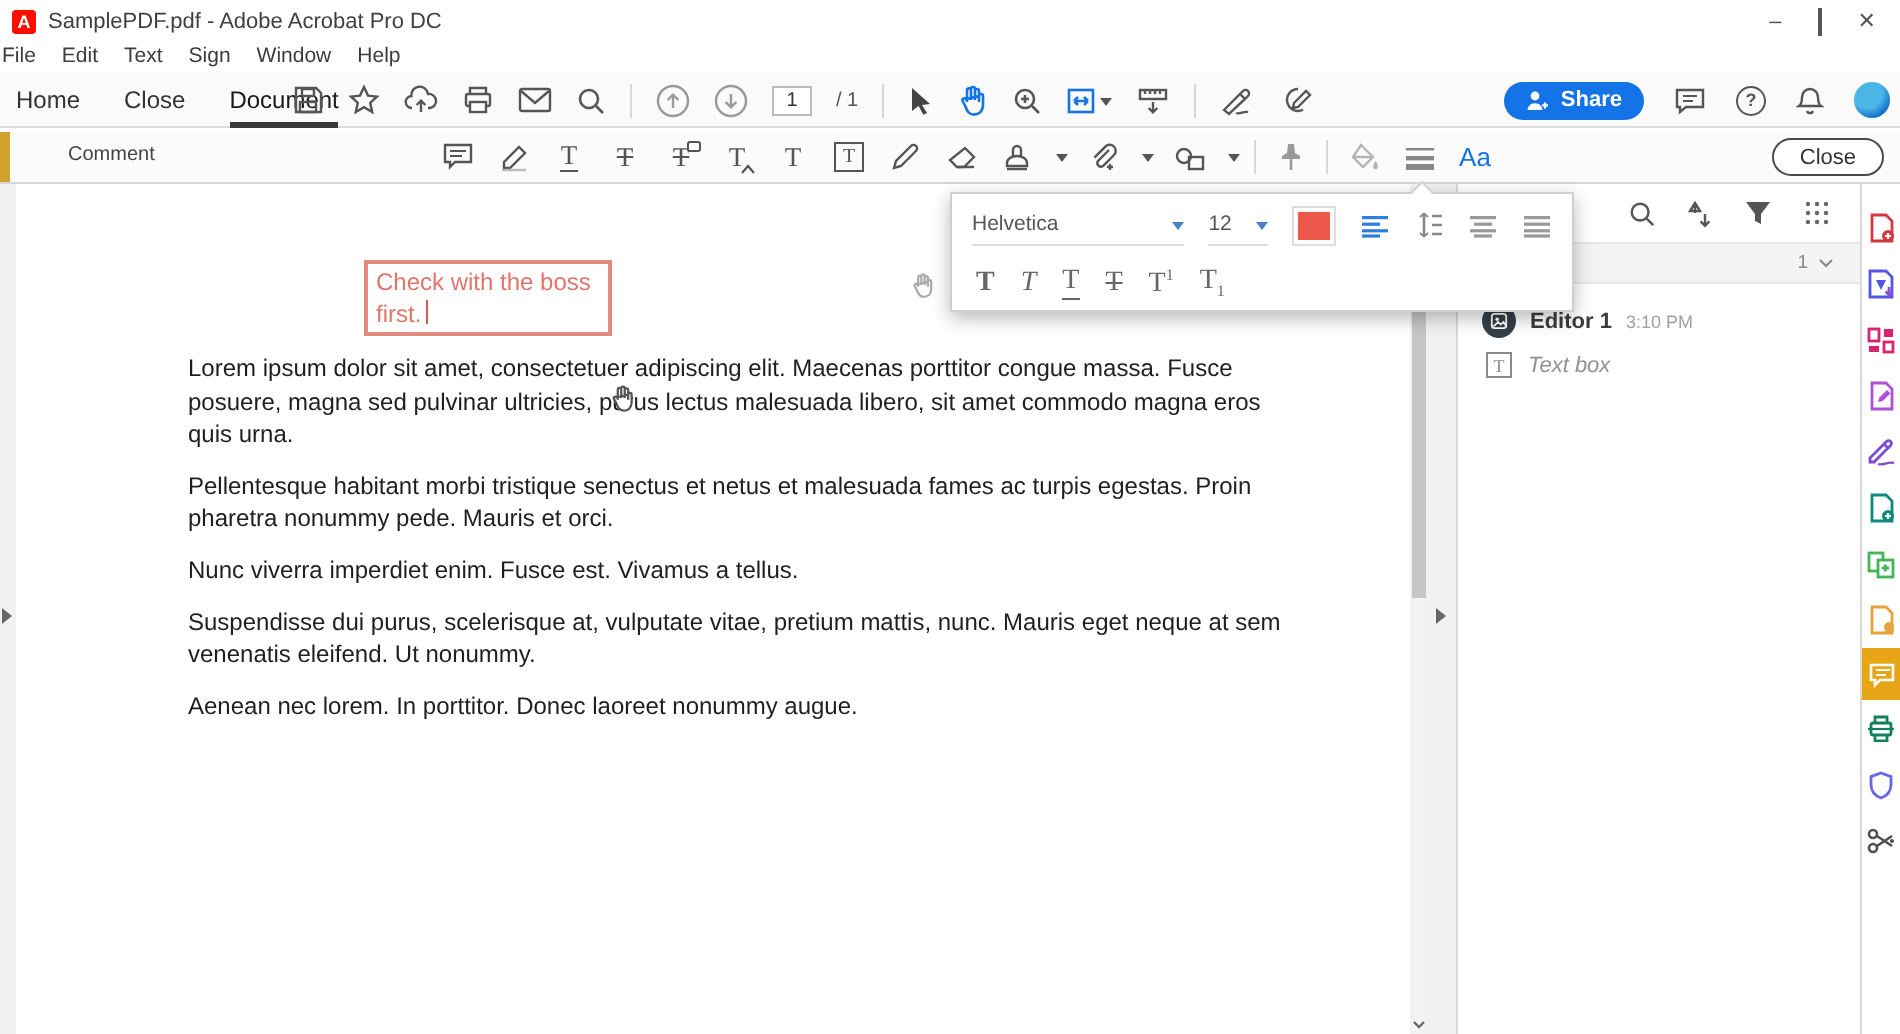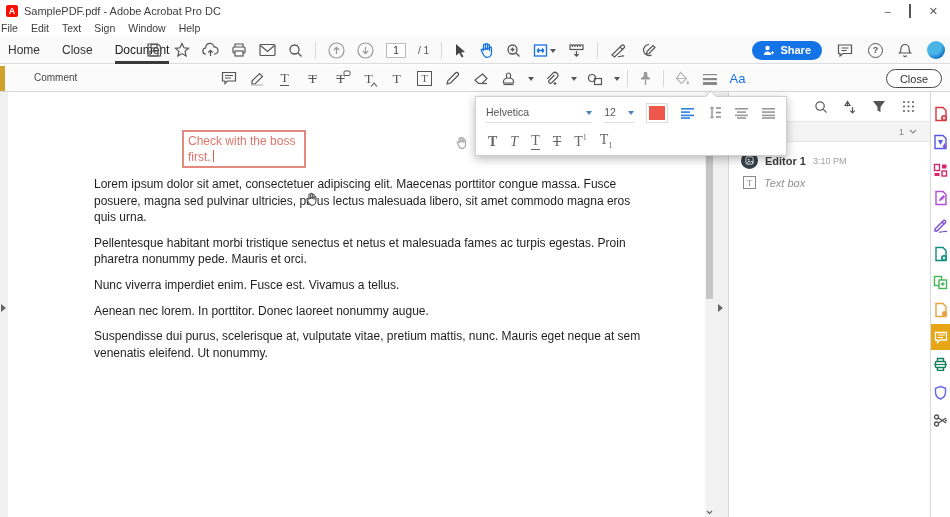--- a/index.html
+++ b/index.html
@@ -360,22 +360,22 @@
   <div class="anno"><span>Check with the boss first.</span><span class="caret-bar"></span></div>
 
   <svg width="13" height="13" viewBox="0 0 15 16" style="position:absolute;left:447px;top:44px" fill="none" stroke="#aaa" stroke-width="1.4">
       <path d="M4.5 9V3.2a1 1 0 012 0V8m0-5.5a1 1 0 012 0V8m0-4.5a1 1 0 012 0V9m0-3a1 1 0 012 0v4.5c0 3-2 4.8-4.5 4.8S4.6 13.6 3.6 11L2.3 8.5c-.5-1 .9-1.8 1.6-.9z"></path>
     </svg>
 
   <div class="doctext">
     <p>Lorem ipsum dolor sit amet, consectetuer adipiscing elit. Maecenas porttitor congue massa. Fusce posuere, magna sed pulvinar ultricies, purus lectus malesuada libero, sit amet commodo magna eros quis urna.</p>
     <p>Pellentesque habitant morbi tristique senectus et netus et malesuada fames ac turpis egestas. Proin pharetra nonummy pede. Mauris et orci.</p>
     <p>Nunc viverra imperdiet enim. Fusce est. Vivamus a tellus.</p>
+    <p>Suspendisse dui purus, scelerisque at, vulputate vitae, pretium mattis, nunc. Mauris eget neque at sem venenatis eleifend. Ut nonummy.</p>
     <p>Aenean nec lorem. In porttitor. Donec laoreet nonummy augue.</p>
-    <p>Suspendisse dui purus, scelerisque at, vulputate vitae, pretium mattis, nunc. Mauris eget neque at sem venenatis eleifend. Ut nonummy.</p>
   </div>
 
   <svg width="13" height="14" viewBox="0 0 15 16" style="position:absolute;left:297px;top:100px" fill="#fff" stroke="#555" stroke-width="1.3">
       <path d="M4.5 9V3.2a1 1 0 012 0V8m0-5.5a1 1 0 012 0V8m0-4.5a1 1 0 012 0V9m0-3a1 1 0 012 0v4.5c0 3-2 4.8-4.5 4.8S4.6 13.6 3.6 11L2.3 8.5c-.5-1 .9-1.8 1.6-.9z"></path>
     </svg>
 </div>
 
 <div class="sb">
   <div class="sb-thumb"></div>
   <svg class="sb-down" width="7" height="5" viewBox="0 0 7 5" fill="none" stroke="#666" stroke-width="1.2">

